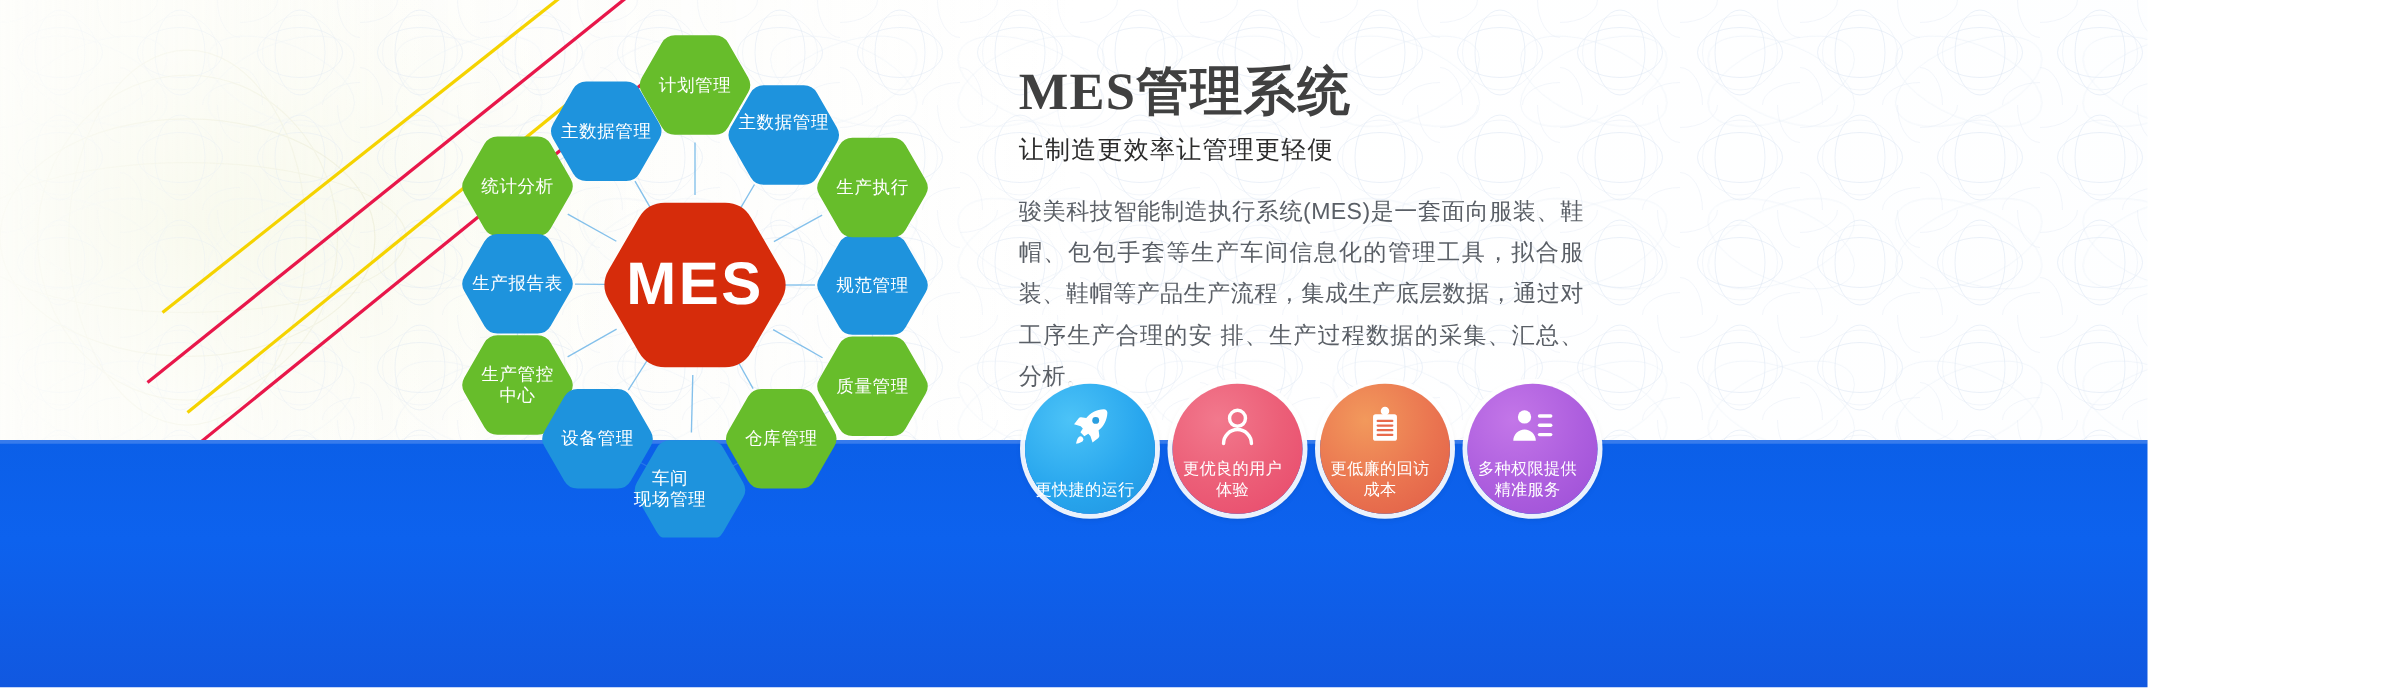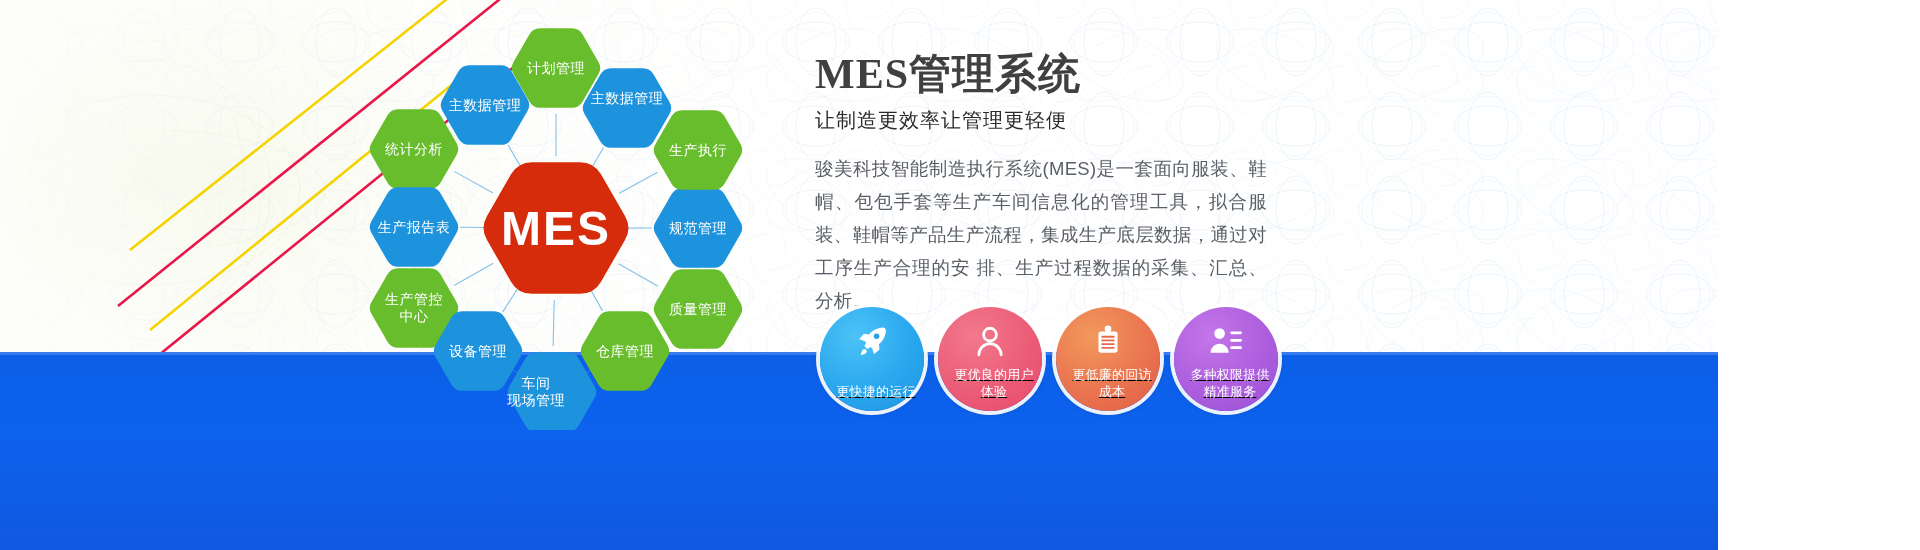--- a/index.html
+++ b/index.html
@@ -52,24 +52,23 @@
   .desc {
     margin-top:18px; font-size:18.5px; line-height:33px; color:#5a5f66;
     letter-spacing:.3px; width:452px; text-align:justify;
   }
 
   
   .badges { position:absolute; left:820px; top:307px; display:flex; gap:14px; }
   .badge {
     width:104px; height:104px; border-radius:50%;
     position:relative; display:flex; flex-direction:column;
-    align-items:flex-end; justify-content:flex-end;
+    align-items:flex-start; justify-content:flex-end;
     padding-bottom:11px;
     box-shadow:0 0 0 4px rgba(255,255,255,0.92), 0 2px 7px rgba(0,0,0,0.22);
-    text-decoration:underline;
   }
   .badge .b-icon {
     position:absolute; left:50%; top:17px; transform:translateX(-50%);
     width:34px; height:34px;
   }
   .badge .b-text {
     color:#fff; font-size:13px; line-height:17px; text-align:center;
     white-space:pre-line; letter-spacing:.2px; width:96px;
   }
   .b1{ background:radial-gradient(circle at 35% 28%,#4cc3f7 0%,#29a7ee 55%,#1f93e0 100%);}

